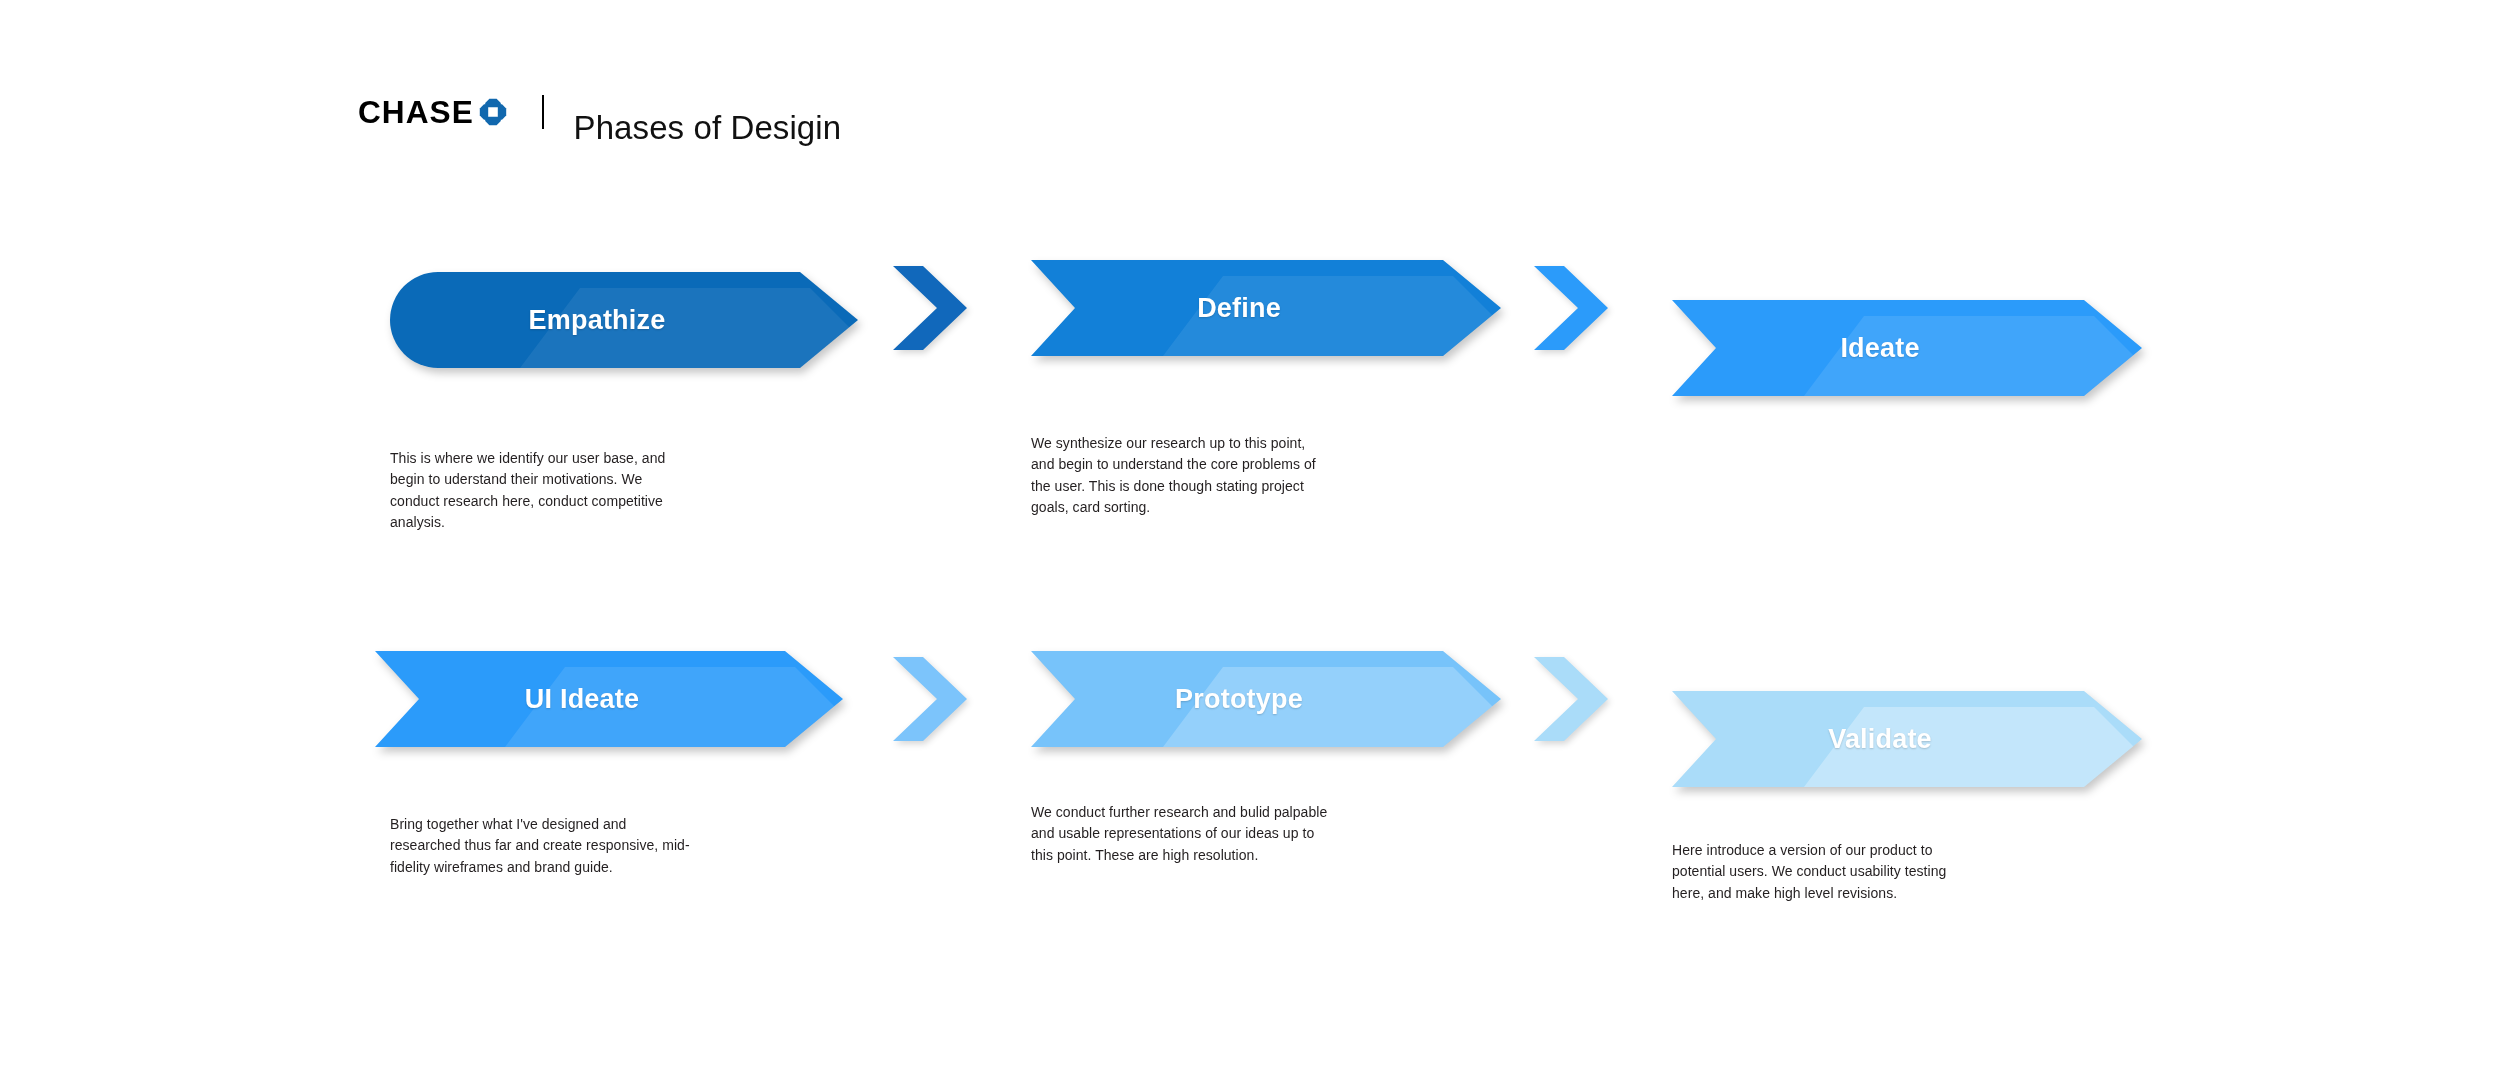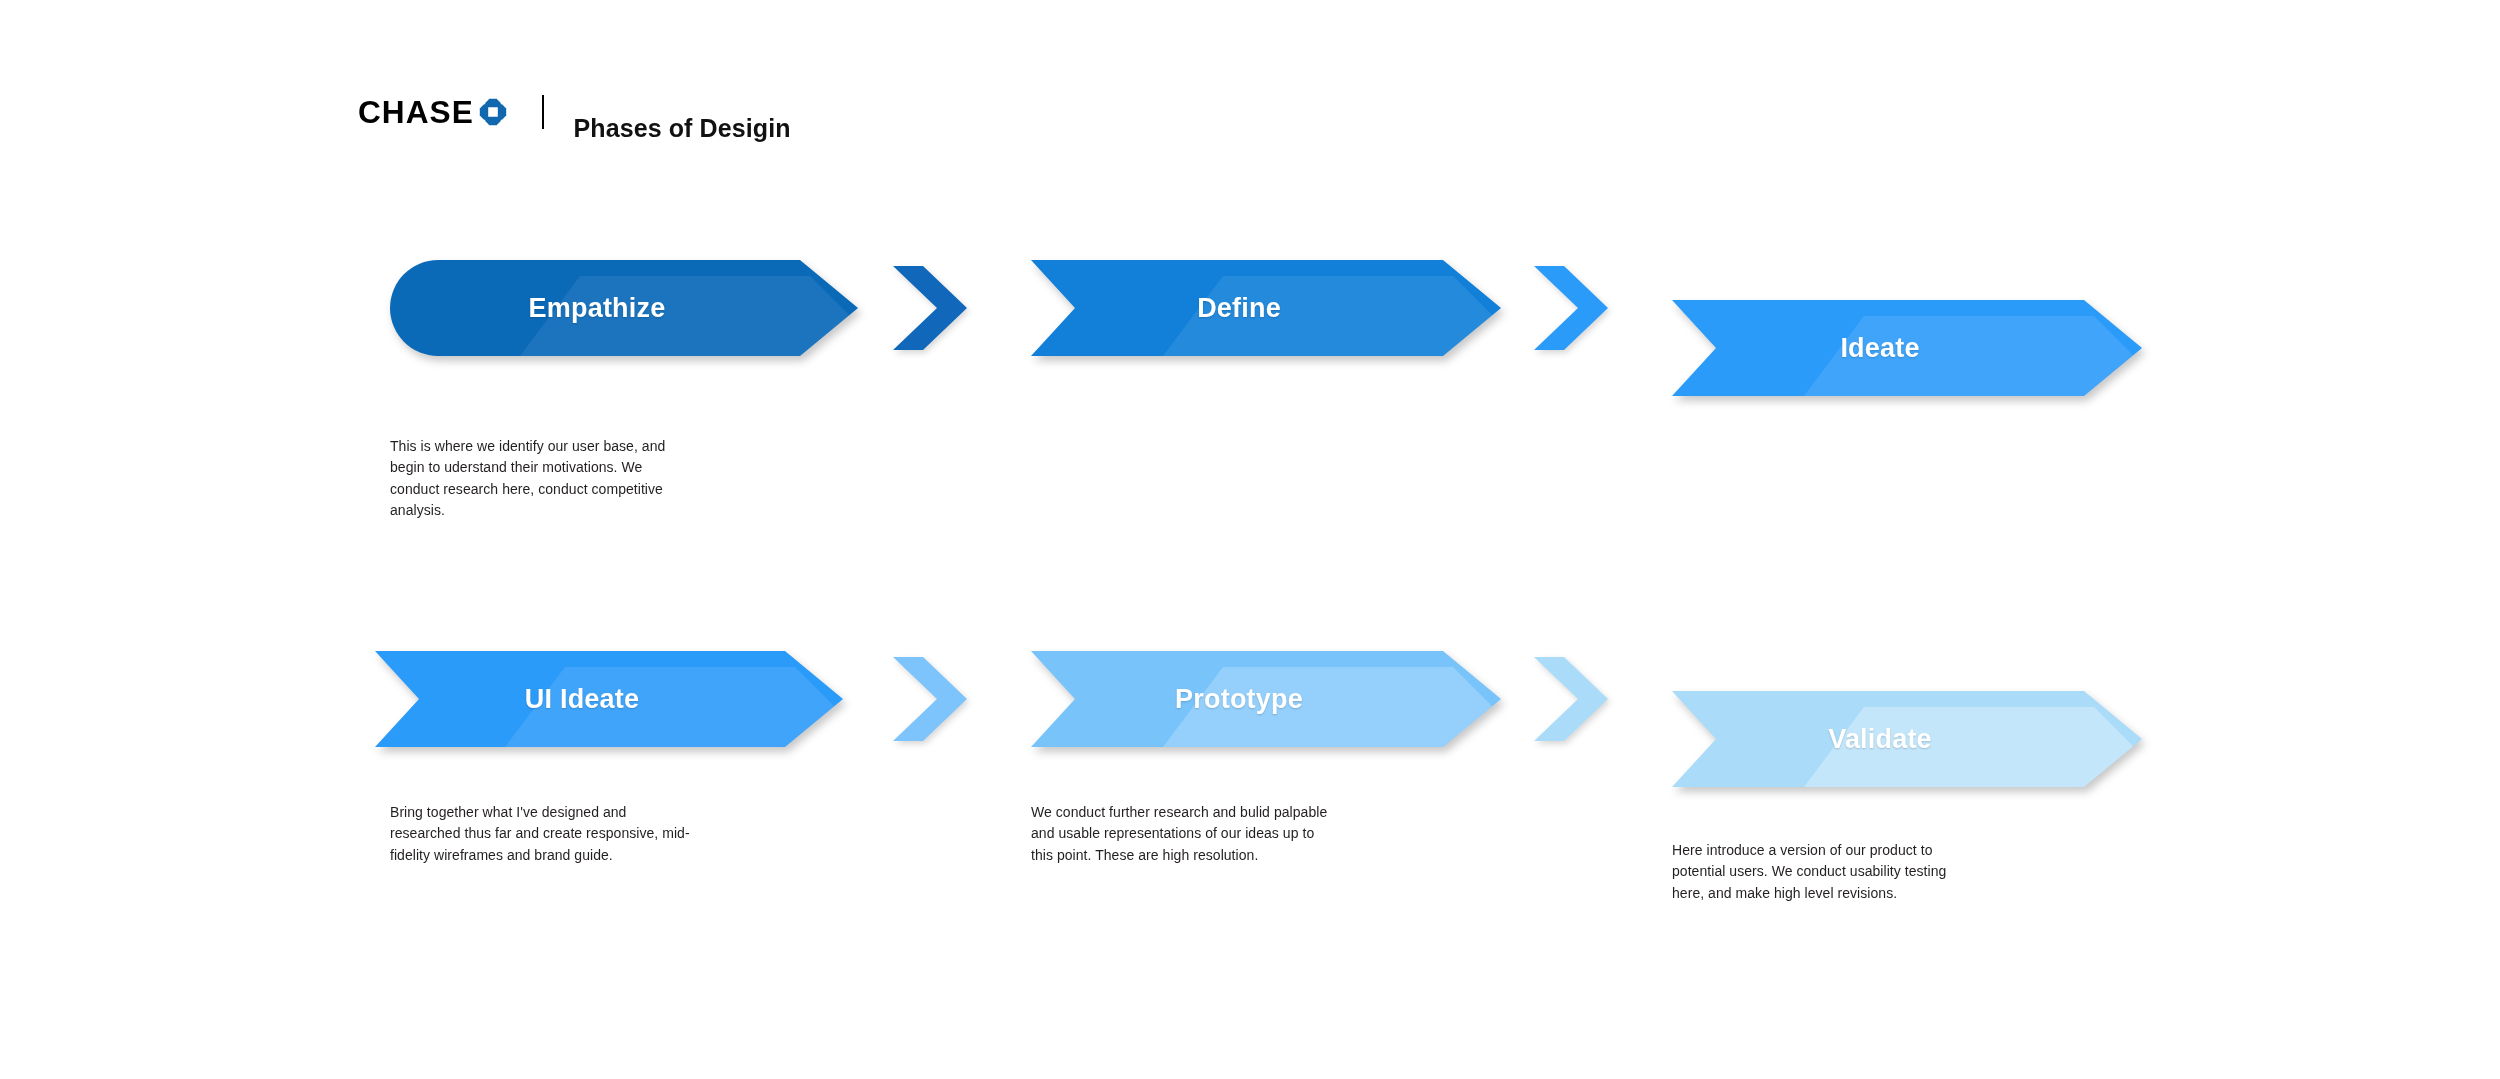--- a/index.html
+++ b/index.html
@@ -43,22 +43,22 @@
     flex: 0 0 auto;
   }
   .logo-mark svg { display: block; }
   .header-divider {
     width: 2px;
     height: 34px;
     background: #000000;
     margin: 0 30px 0 34px;
   }
   .header-title {
-    font-size: 25px;
-    font-weight: 700;
+    font-size: 33px;
+    font-weight: 400;
     color: #111111;
     letter-spacing: 0.1px;
     white-space: nowrap;
     margin-top: 32px;
   }
 
   
   .flow {
     position: absolute;
     left: 0;
@@ -112,21 +112,21 @@
   
   .desc {
     position: absolute;
     font-size: 14px;
     line-height: 1.52;
     color: #231f20;
     letter-spacing: 0.05px;
   }
 
   
-  .col-1 { left: 390px; }
+  .col-1 { left: 390px; margin-top: 12px; }
   .col-2 { left: 1031px; }
   .col-3 { left: 1672px; margin-top: 40px; }
 
   .w-col-1 { width: 468px; }
   .w-col-2 { width: 470px; }
   .w-col-3 { width: 470px; }
 
   .desc-w-1 { width: 300px; }
   .desc-w-2 { width: 300px; }
   .desc-w-3 { width: 300px; }
@@ -218,20 +218,21 @@
             <polygon points="198,16 422,16 470,64 470,96 198,96"></polygon>
             <rect x="272" y="78" width="210" height="18"></rect>
           </g>
         </svg>
       </div>
       <div class="banner-label shifted">Ideate</div>
     </div>
   </div>
 
   <div class="desc col-1 desc-w-1" style="top:436px">This is where we identify our user base, and begin to uderstand their motivations. We conduct research here, conduct competitive analysis.</div>
+  <div class="desc col-2 desc-w-2" style="top:433px">We synthesize our research up to this point, and begin to understand the core problems of the user. This is done though stating project goals, card sorting.</div>
 
   <div class="row row-2">
 
     <div class="stage w-col-1" style="left:375px">
       <div class="banner">
         <svg viewBox="0 0 468 96" preserveAspectRatio="none">
           <defs>
             <clipPath id="clip4">
               <path d="M0 0 H410 L468 48 L410 96 H0 L44 48 Z"></path>
             </clipPath>

